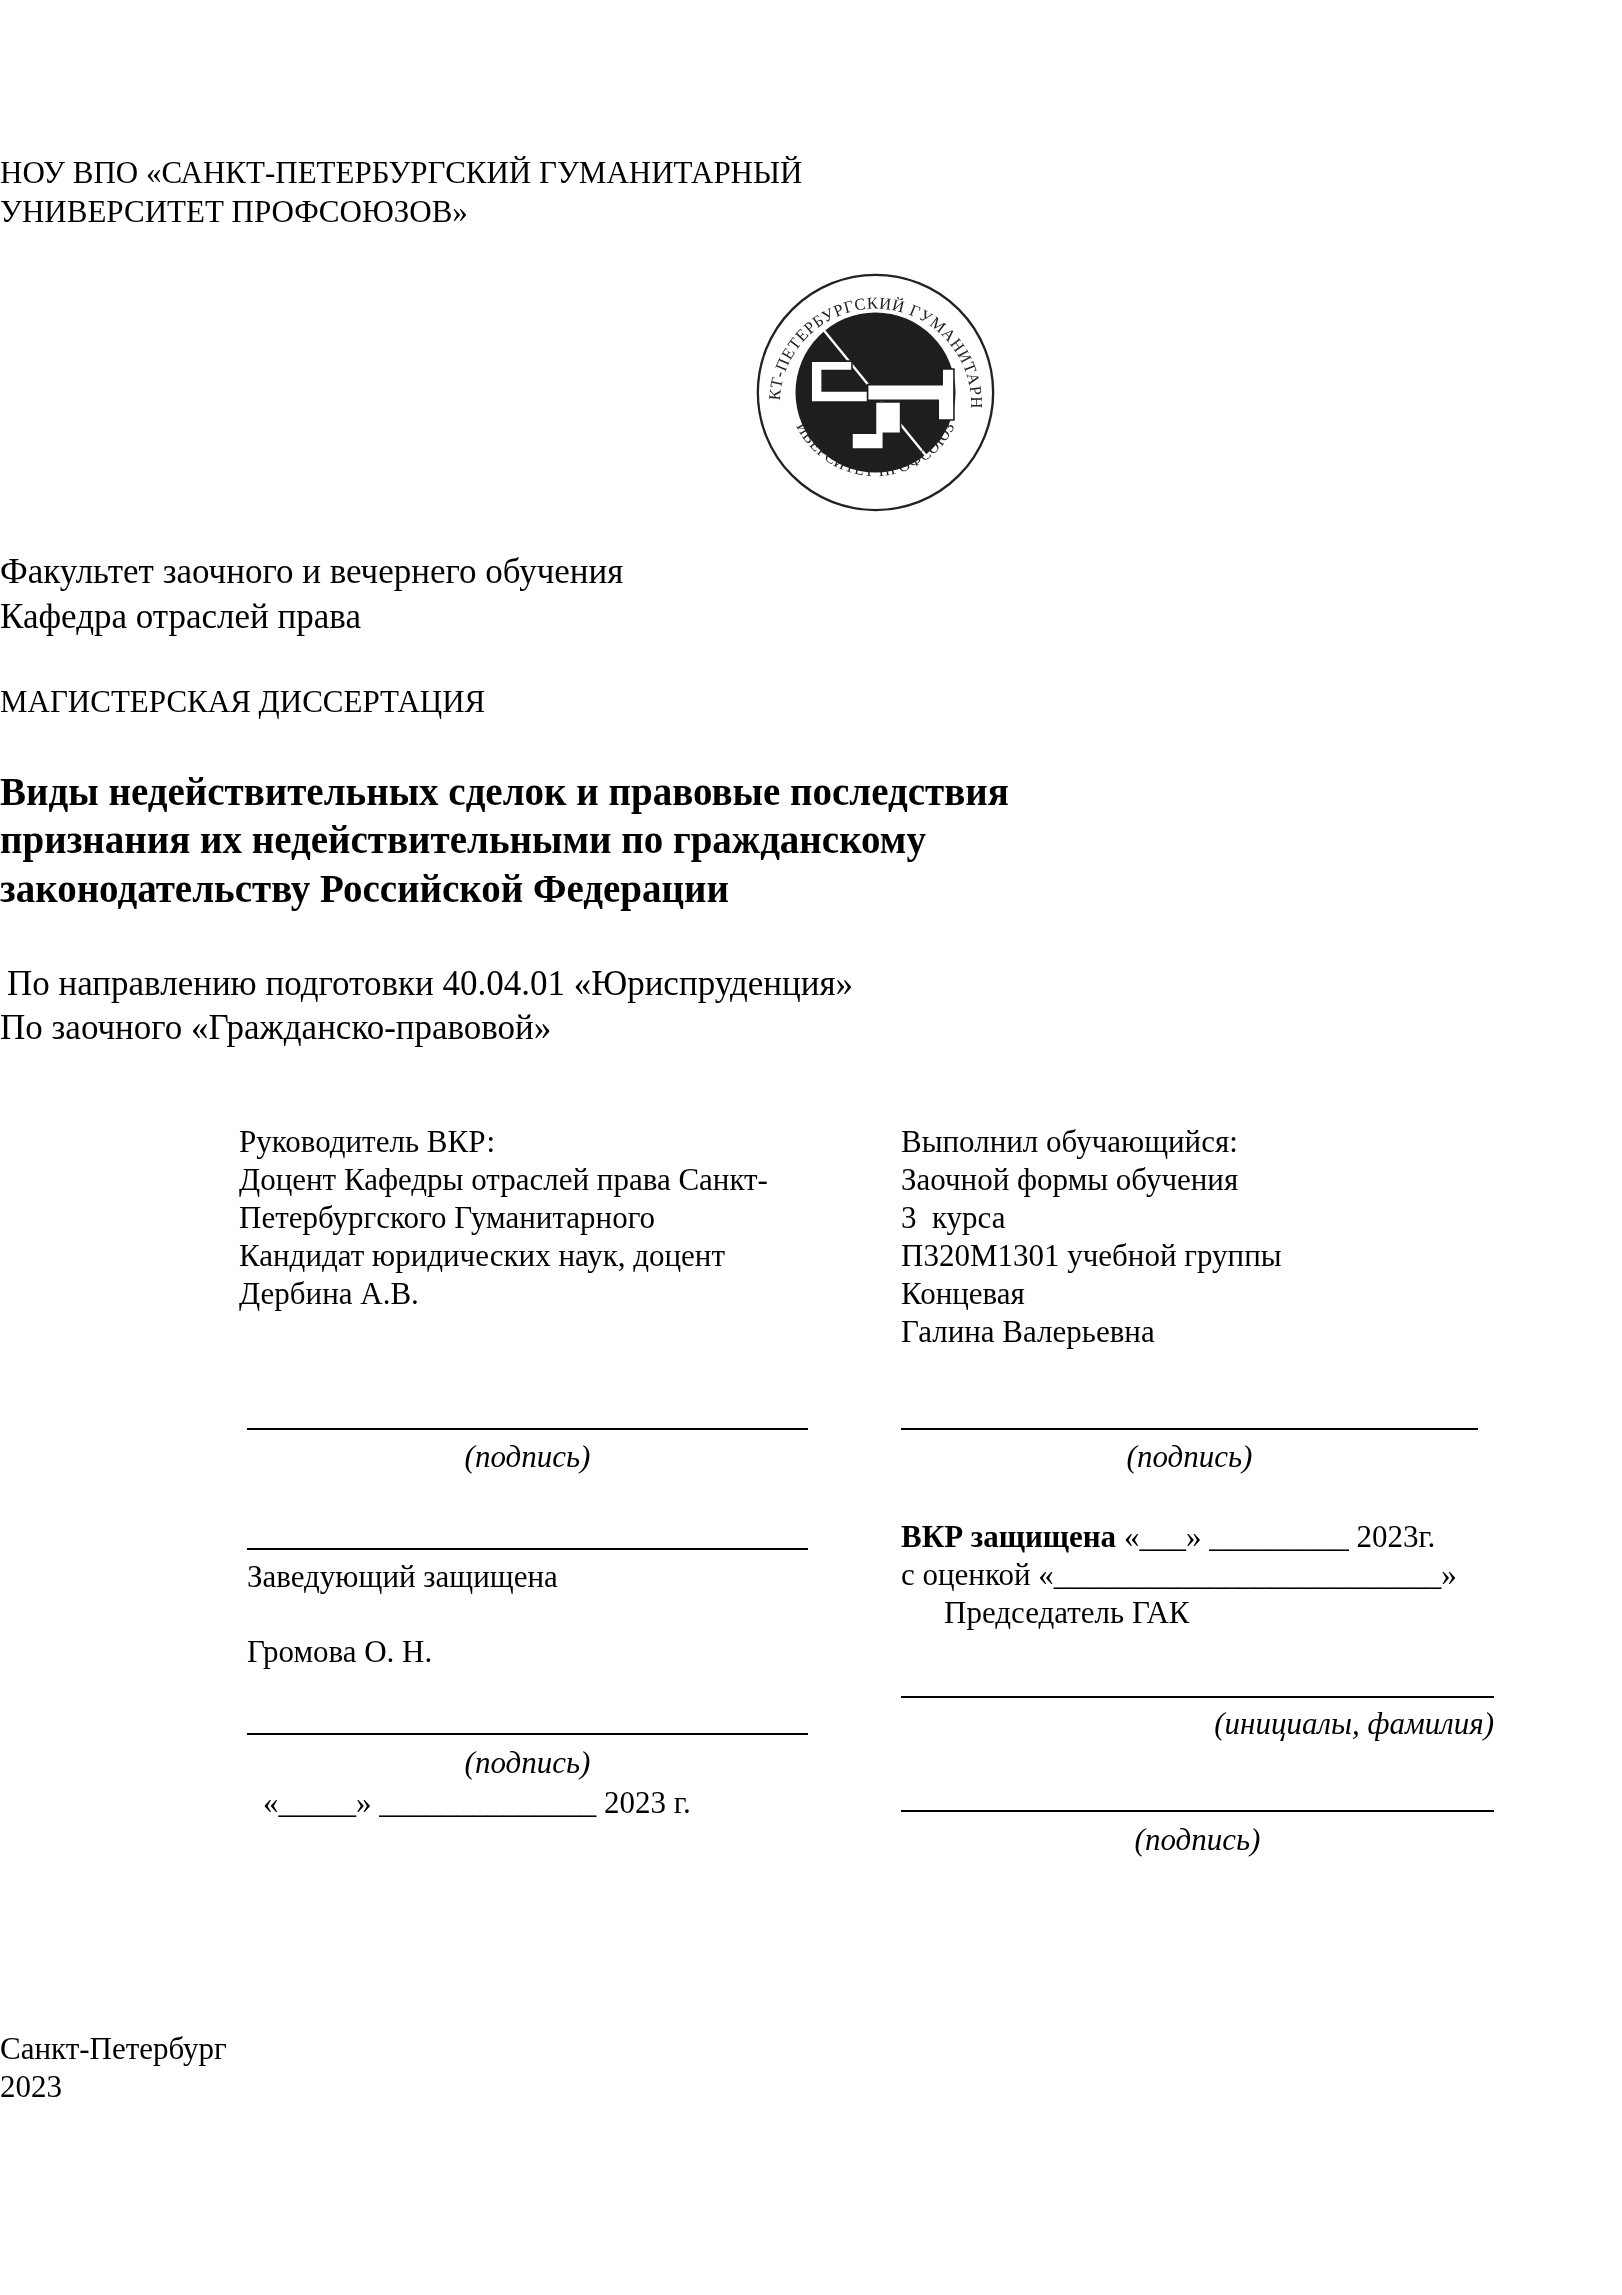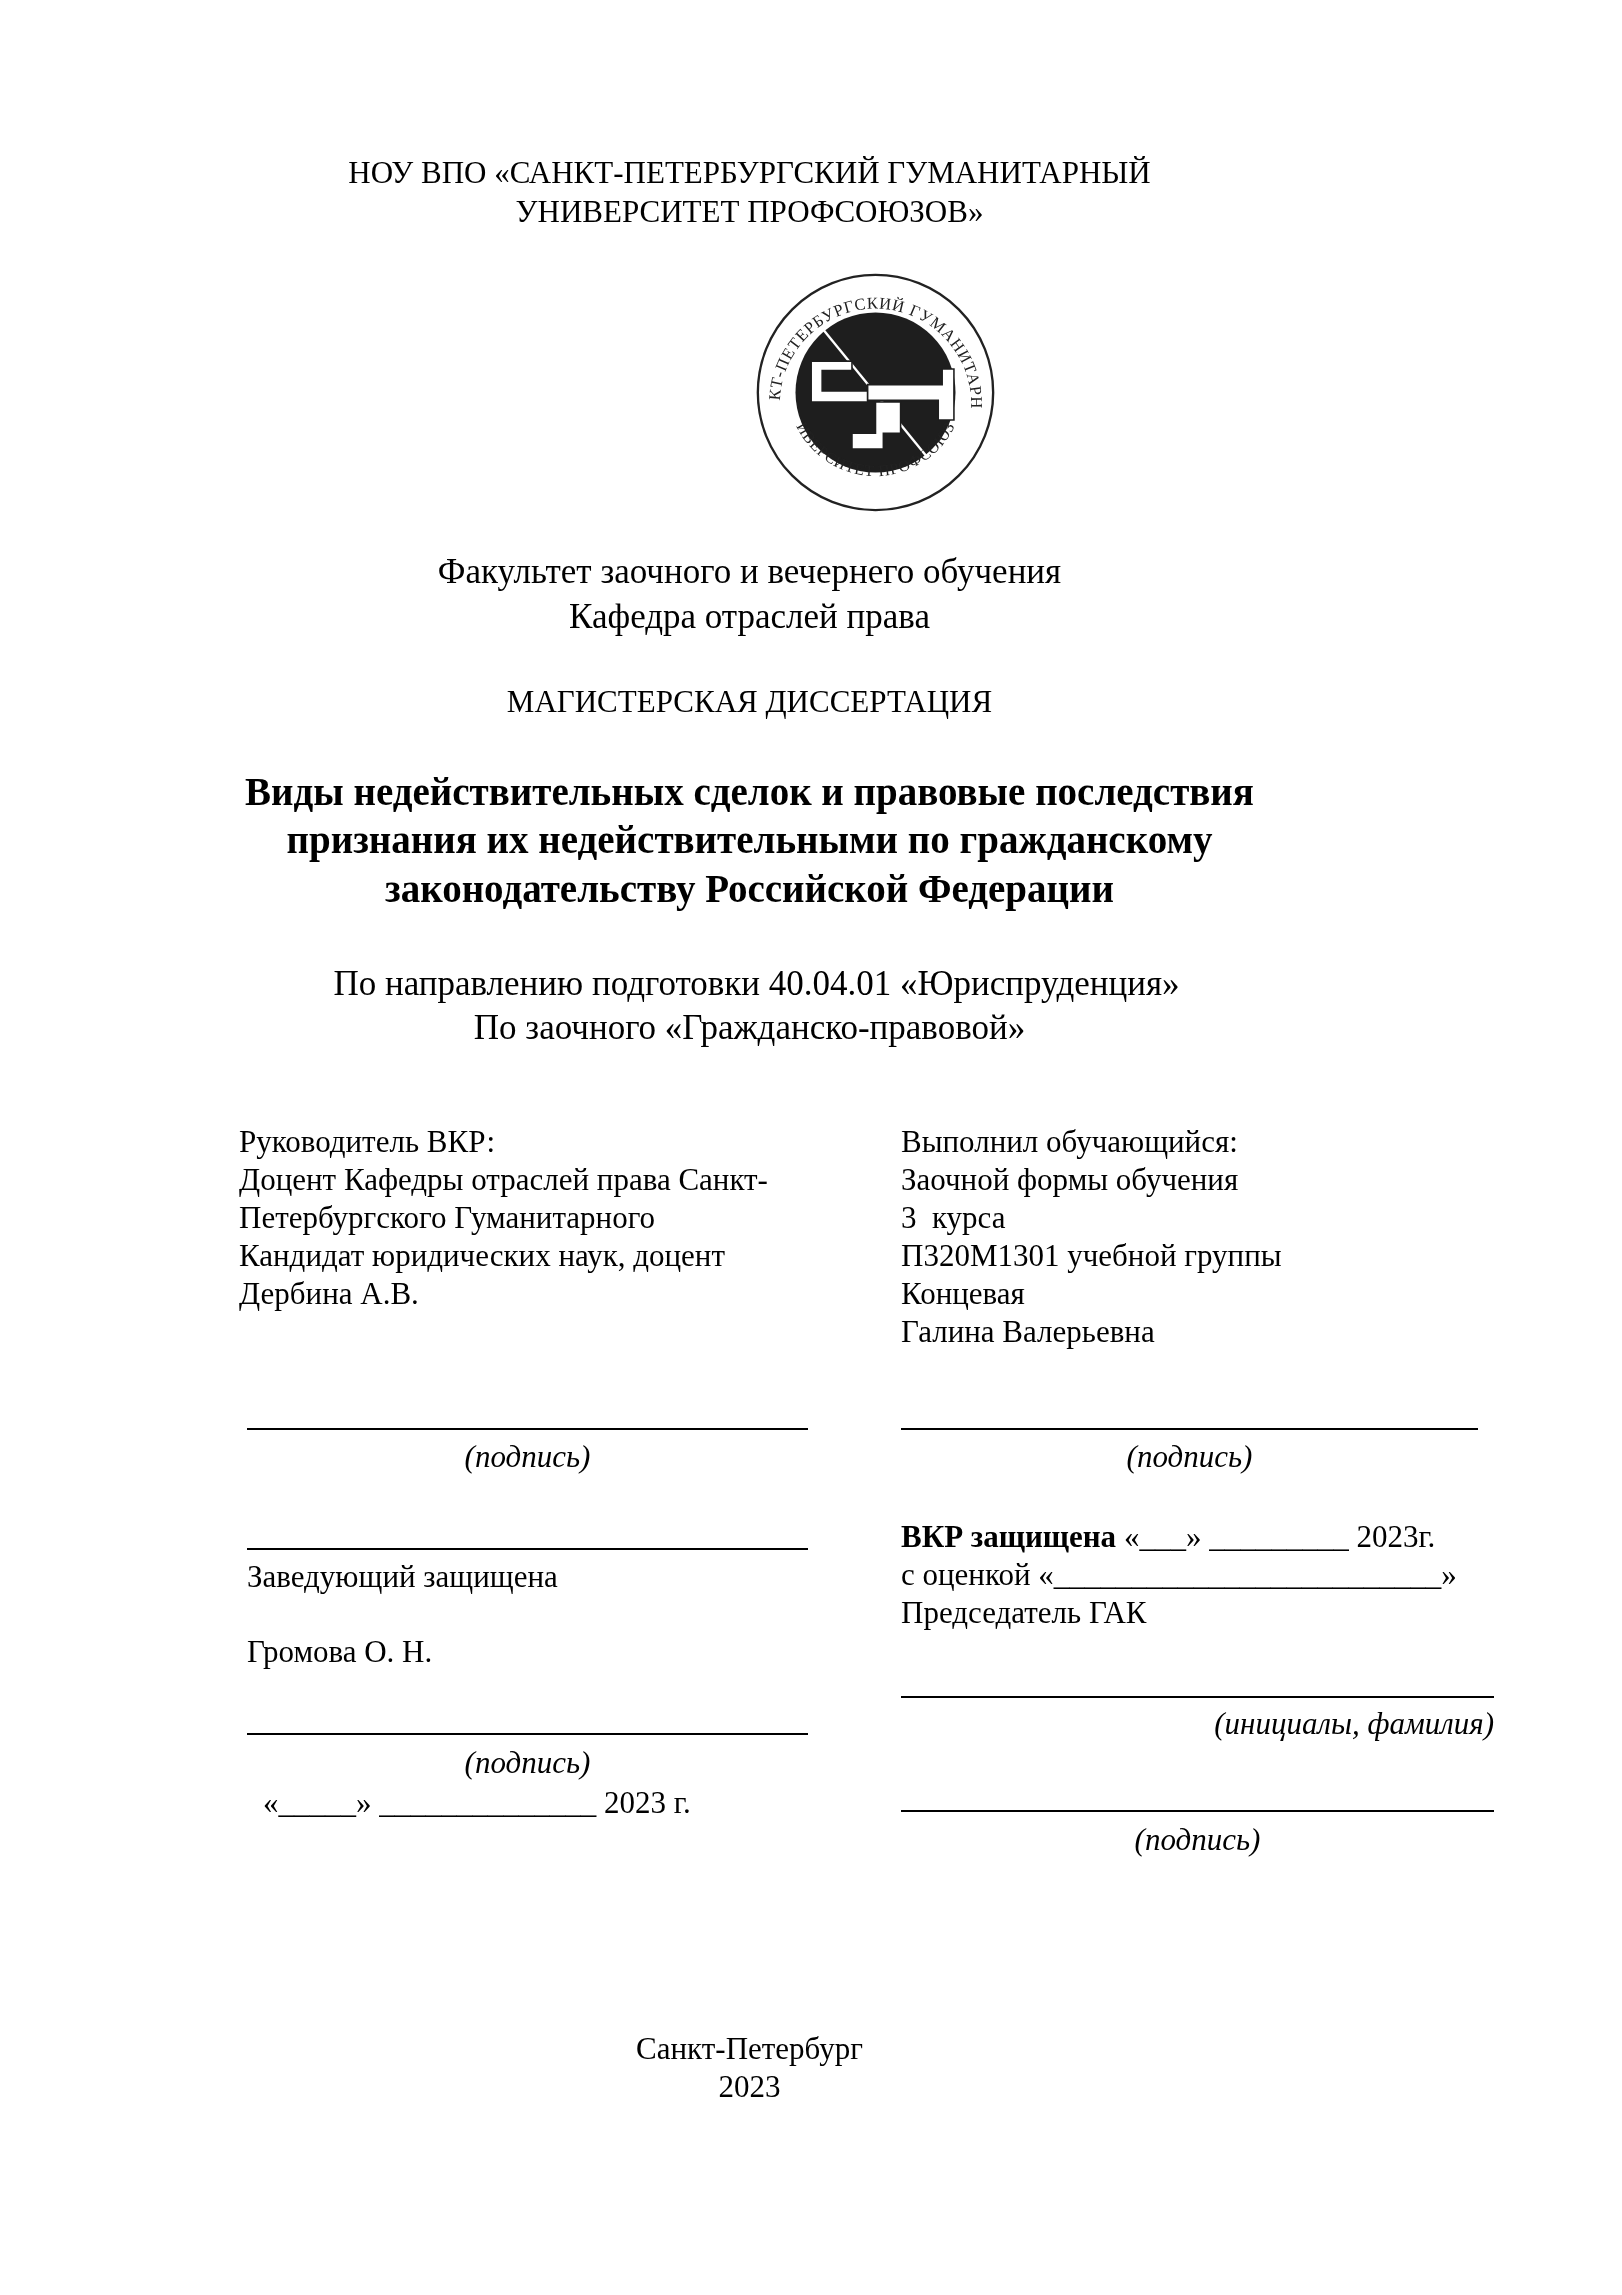--- a/index.html
+++ b/index.html
@@ -1,19 +1,19 @@
 <!DOCTYPE html>
 <html style="font-size:12.6px"><head>
   <meta charset="utf-8">
   <style>
     html, body { margin: 0; padding: 0; background: #ffffff; }
     body { width: 1623px; height: 2295px; position: relative; overflow: hidden;
            font-family: "Liberation Serif", "DejaVu Serif", serif; color: #000; }
     .abs { position: absolute; }
-    .center { left: 0; width: 1499px; text-align: center; }
+    .center { left: 0; width: 1499px; text-align: left; }
     .t40 { font-size: 31px; line-height: 38px; }
     .t44 { font-size: 35px; line-height: 43px; }
     .t50 { font-size: 39px; line-height: 47px; }
     .bold { font-weight: bold; }
     .ital { font-style: italic; }
     .line { position: absolute; height: 0; border-top: 2.4px solid #000; }
     .col-line { white-space: nowrap; font-size: 31px; line-height: 38px; }
     .logo { position: absolute; left: 750px; top: 267px; width: 251px; height: 251px; }
   </style>
 </head>
@@ -83,21 +83,21 @@
 <div class="abs col-line" style="left:247px; top:1558px;">Заведующий защищена</div>
 <div class="abs col-line" style="left:247px; top:1633px;">Громова О. Н.</div>
 <div class="line" style="left:247px; top:1733px; width:561px;"></div>
 <div class="abs t40 ital" style="left:247px; width:561px; text-align:center; top:1744px;">(подпись)</div>
 <div class="abs col-line" style="left:263px; top:1784px;">«_____» ______________ 2023 г.</div>
 
 <div class="abs col-line" style="left:901px; top:1518px;">
   <span class="bold">ВКР защищена</span><span style="white-space:pre;"> «___» _________ 2023г.</span>
 </div>
 <div class="abs col-line" style="left:901px; top:1556px;">с оценкой «_________________________»</div>
-<div class="abs col-line" style="left:901px; top:1594px;">Председатель ГАК</div>
+<div class="abs col-line" style="left:944px; top:1594px;">Председатель ГАК</div>
 <div class="line" style="left:901px; top:1696px; width:593px;"></div>
 <div class="abs t40 ital" style="left:901px; width:593px; text-align:right; top:1705px;">(инициалы, фамилия)</div>
 <div class="line" style="left:901px; top:1810px; width:593px;"></div>
 <div class="abs t40 ital" style="left:901px; width:593px; text-align:center; top:1821px;">(подпись)</div>
 
 <div class="abs center t40" style="top:2030px;">Санкт-Петербург</div>
 <div class="abs center t40" style="top:2068px;">2023</div>
 
 
 </body></html>

